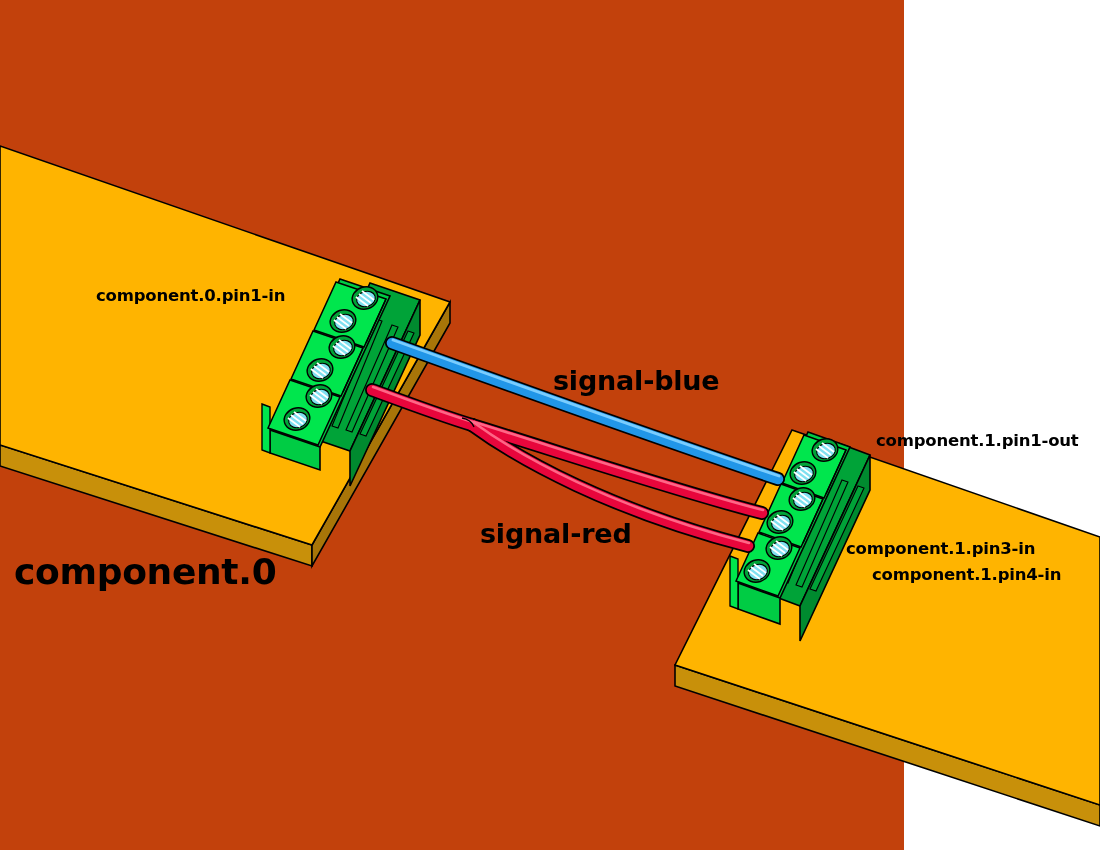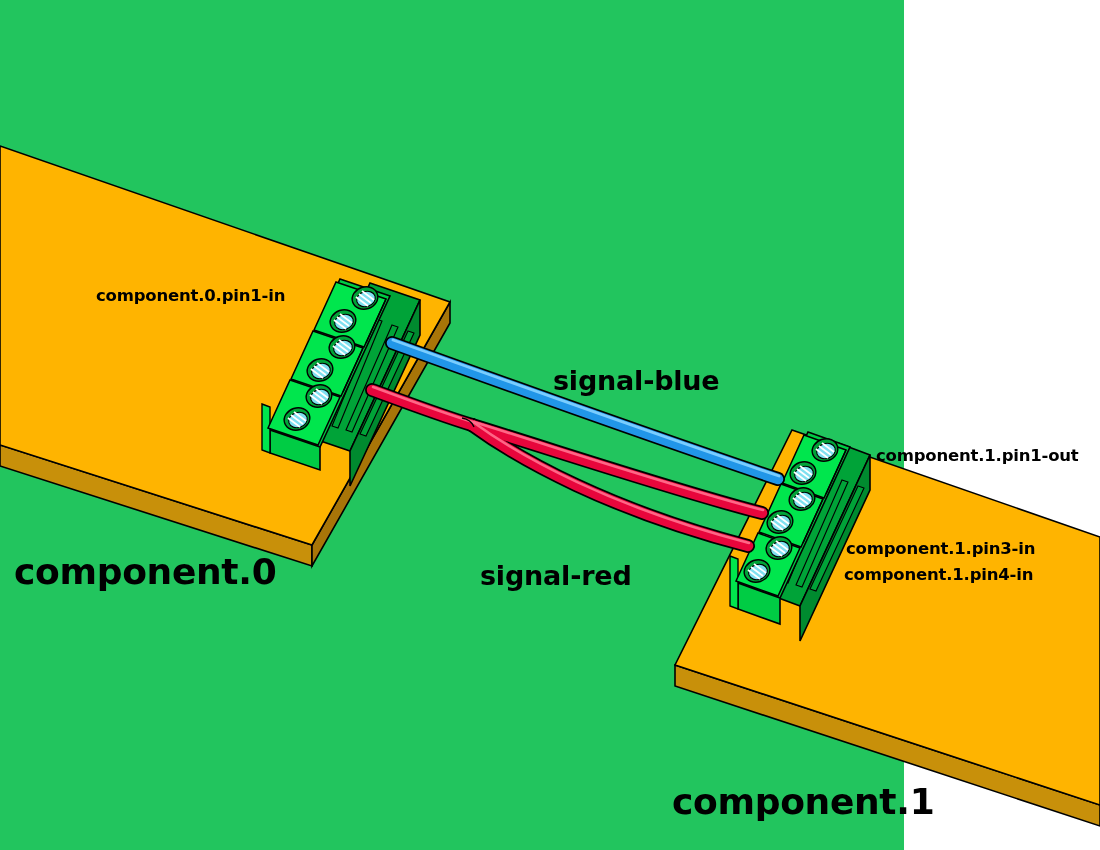--- a/index.html
+++ b/index.html
@@ -1,18 +1,18 @@
 <!DOCTYPE html>
 <html><head>
 <meta charset="utf-8">
 <style>
   html,body{margin:0;padding:0;background:#ffffff;}
   body{width:1100px;height:850px;overflow:hidden;
        font-family:"DejaVu Sans","Liberation Sans",sans-serif;}
-  #stage{position:relative;width:904px;height:850px;background:#22c55e;}
+  #stage{position:relative;width:904px;height:850px;background:#c2410c;}
   #scene{position:absolute;left:0;top:0;width:1100px;height:850px;}
   .lbl{position:absolute;font-weight:bold;color:#000;white-space:nowrap;
        font-family:"DejaVu Sans","Liberation Sans",sans-serif;}
   .lbl-pin{font-size:16.5px;letter-spacing:-0.2px;}
   .lbl-sig{font-size:27px;letter-spacing:-0.2px;}
   .lbl-comp{font-size:36px;letter-spacing:-0.3px;}
 </style>
 </head>
 <body>
 
@@ -183,27 +183,26 @@
     <g>
       <path d="M392,343 C500,382 650,436 778,479" stroke="#000" stroke-width="14" fill="none" stroke-linecap="round"></path>
       <path d="M392,343 C500,382 650,436 778,479" stroke="#2196E8" stroke-width="10.5" fill="none" stroke-linecap="round"></path>
       <path d="M393,340 C501,379 651,433 779,476" stroke="#7FD0FF" stroke-width="2.8" fill="none" stroke-linecap="round" opacity="0.95"></path>
     </g>
   </svg>
 
   <div class="lbl lbl-pin" style="left:96px;  top:286px;">component.0.pin1-in</div>
 
 
-  <div class="lbl lbl-pin" style="left:846px; top:446px;padding-left:30px;">component.1.pin1-out</div>
+  <div class="lbl lbl-pin" style="left:846px; top:431px;padding-left:30px;">component.1.pin1-out</div>
 
   <div class="lbl lbl-pin" style="left:846px; top:539px;text-align:right;">component.1.pin3-in</div>
 
-  <div class="lbl lbl-pin" style="left:844px; top:565px;text-align:center;">component.1.pin4-in</div>
+  <div class="lbl lbl-pin" style="left:872px; top:565px;text-align:center;">component.1.pin4-in</div>
 
   <div class="lbl lbl-sig" style="left:553px; top:365px;">signal-blue</div>
 
-  <div class="lbl lbl-sig" style="left:480px; top:518px;margin-top:42px;">signal-red</div>
+  <div class="lbl lbl-sig" style="left:480px; top:518px;">signal-red</div>
 
   <div class="lbl lbl-comp" style="left:14px;  top:551px;">component.0</div>
 
-  <div class="lbl lbl-comp" style="left:672px; top:781px;">component.1</div>
 
 </div>
 
 </body></html>

